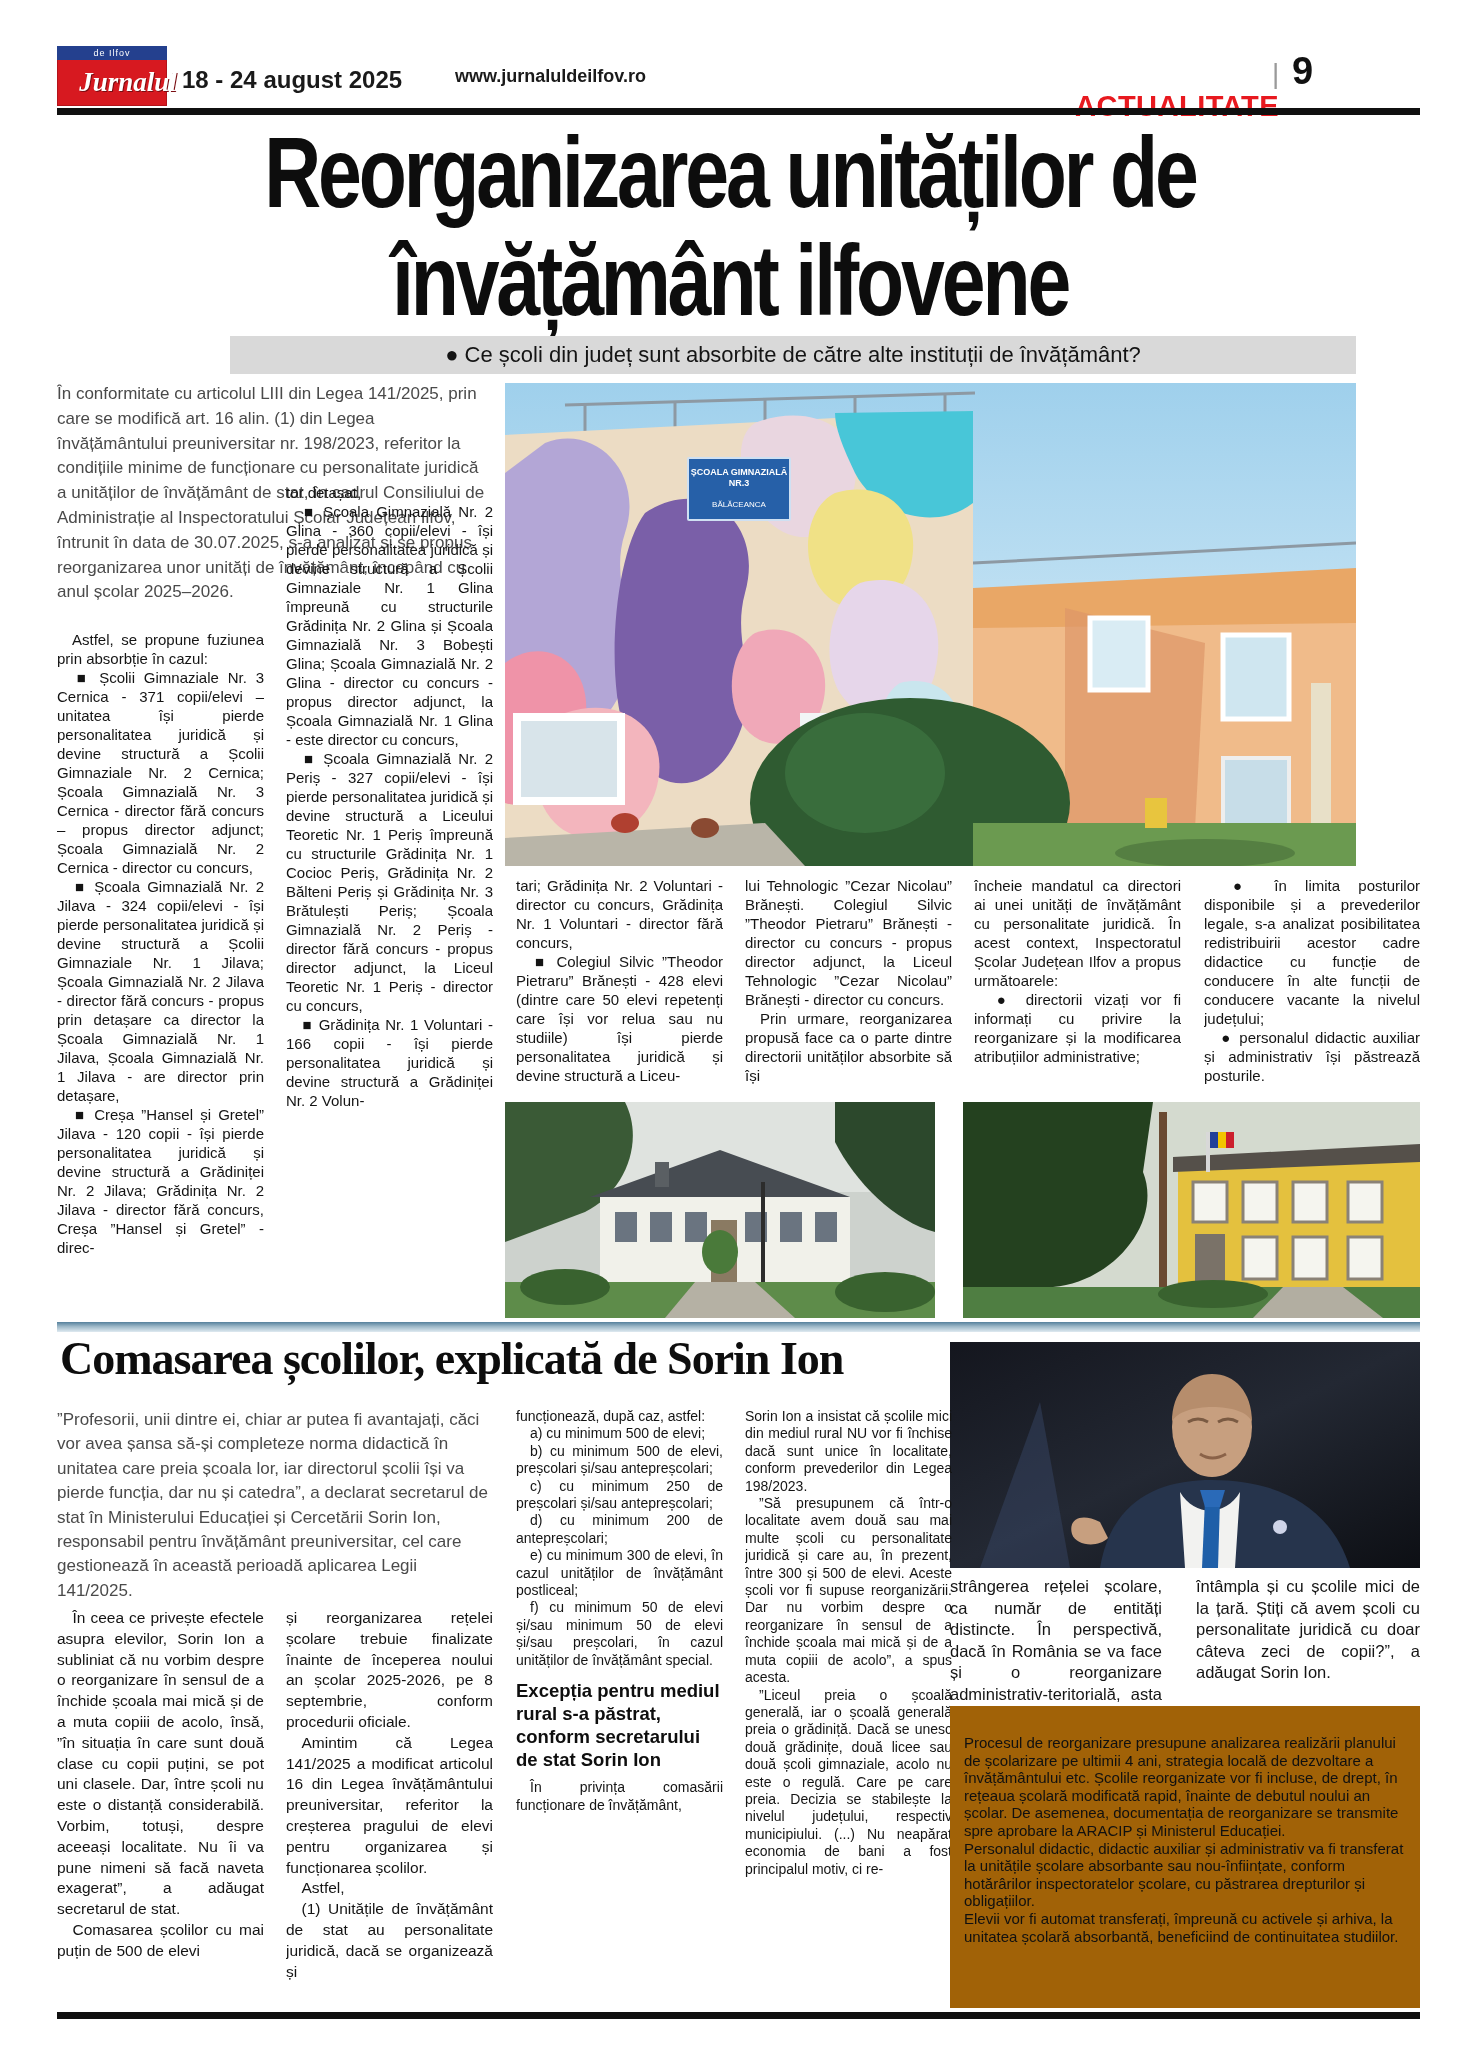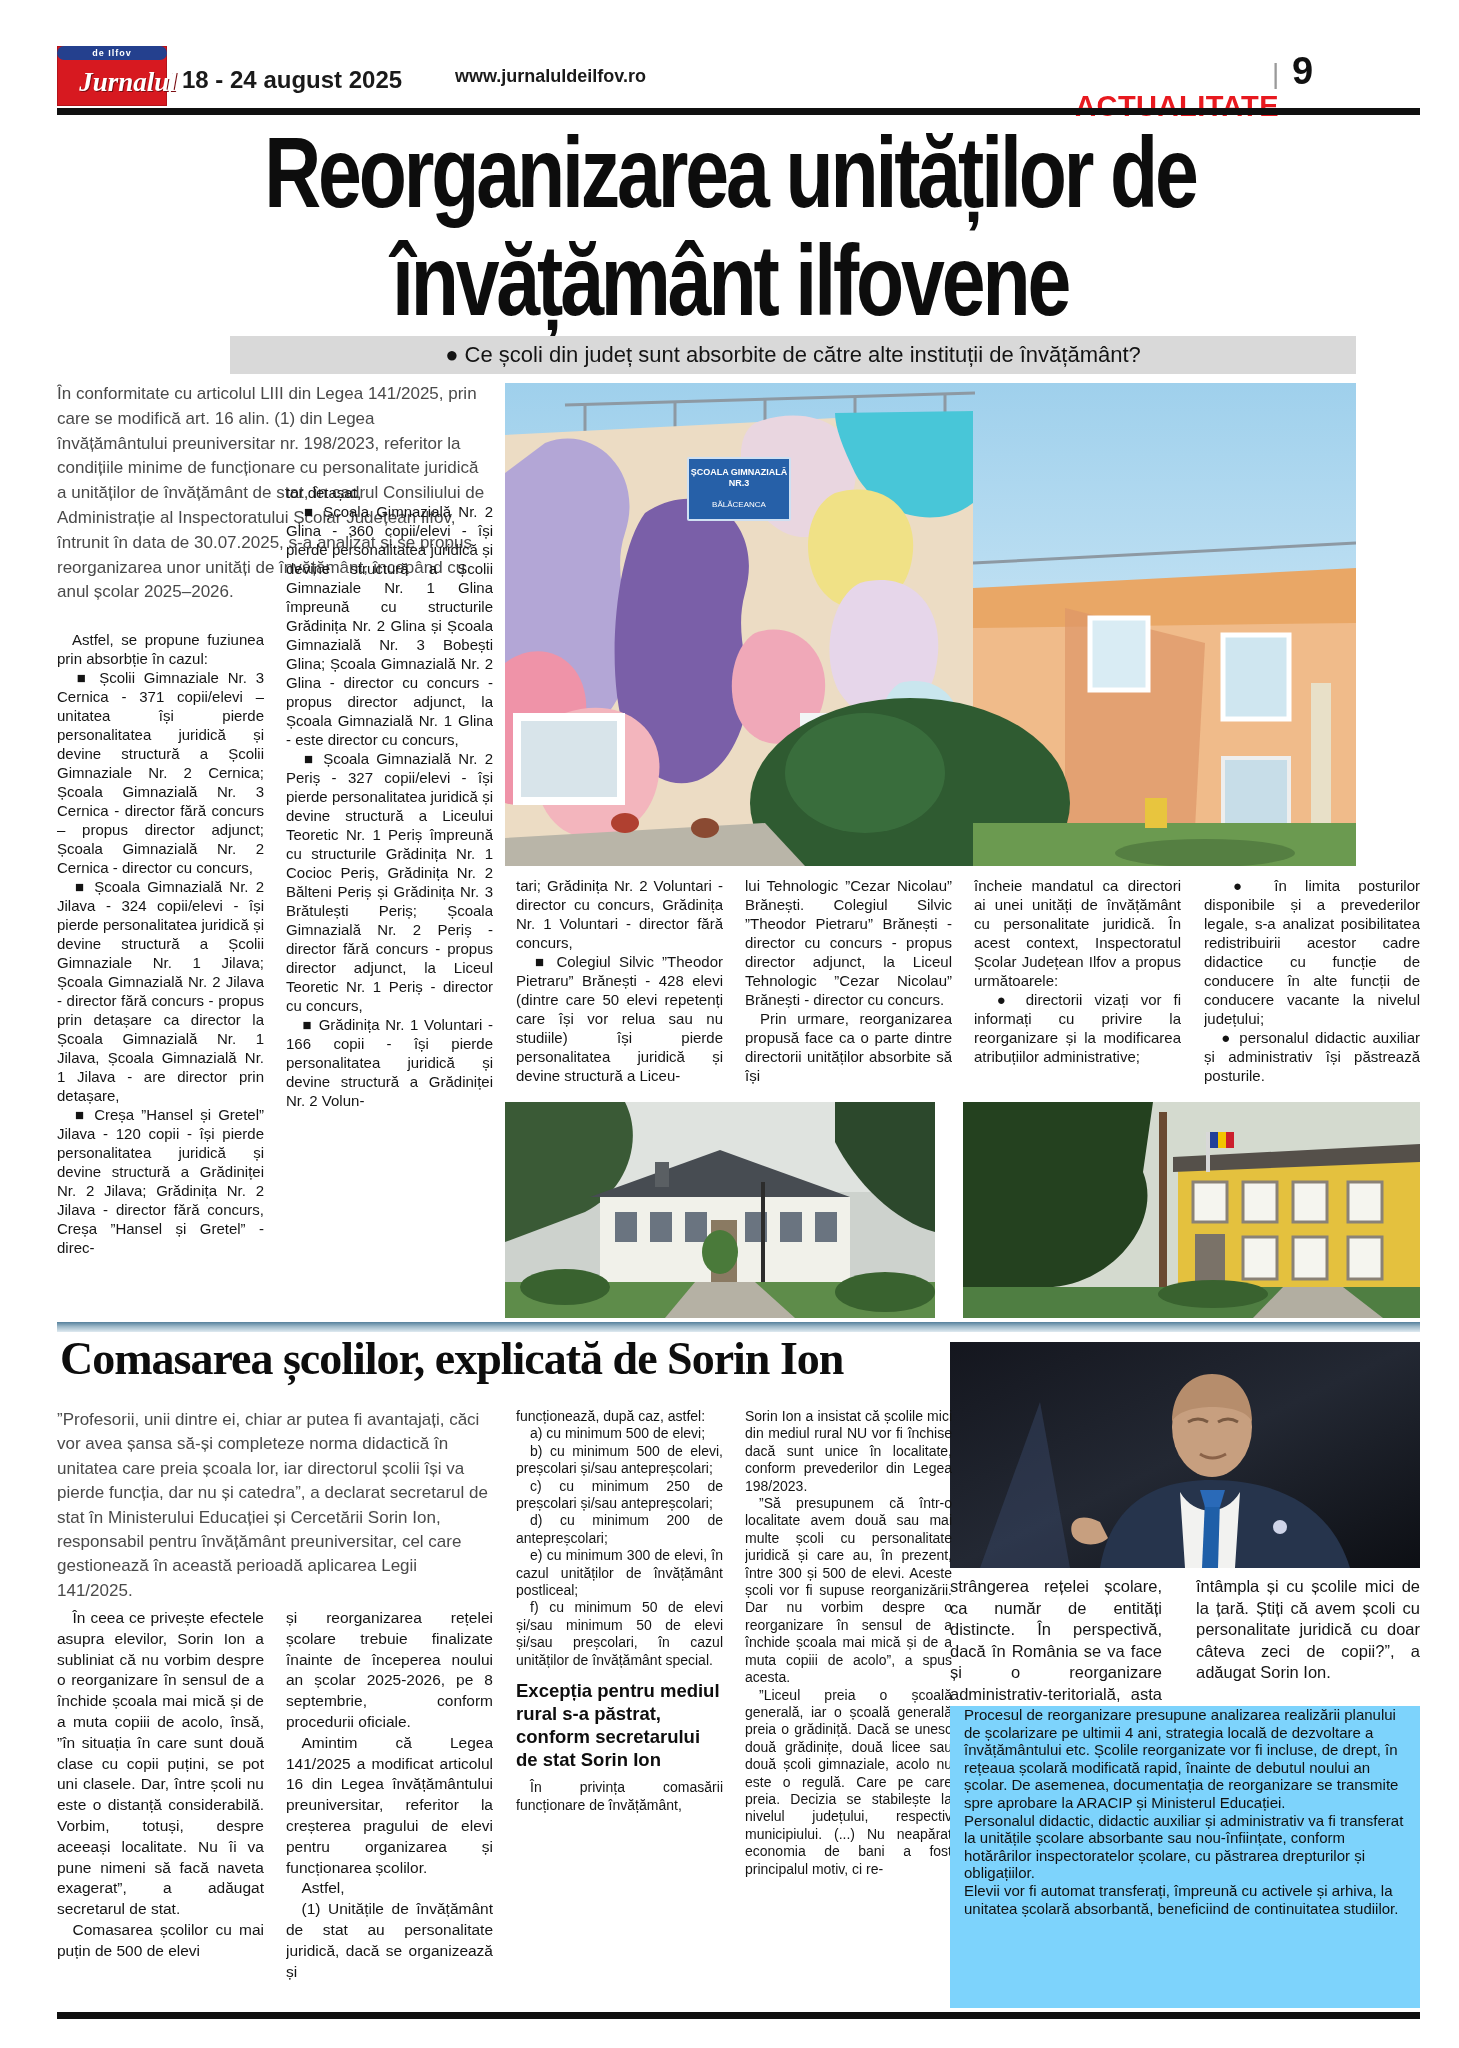--- a/index.html
+++ b/index.html
@@ -2,21 +2,21 @@
 <html lang="ro"><head>
 <meta charset="utf-8">
 <style>
   html,body{margin:0;padding:0;background:#9a9a9a;}
   #page{position:relative;width:1459px;height:2048px;background:#ffffff;margin:0 auto;
         font-family:"Liberation Sans",sans-serif;color:#141414;overflow:hidden;}
   
   .logo{position:absolute;left:57px;top:46px;width:110px;height:60px;background:#d71920;
         box-shadow:0 0 0 1px #b3131a inset;}
   .logo-top{position:absolute;left:0;top:0;width:100%;height:14px;background:#24408e;
-        color:#fff;font-size:9px;font-weight:700;text-align:center;line-height:14px;letter-spacing:1px;border-radius:7px;}
+        color:#fff;font-size:9px;font-weight:400;text-align:center;line-height:14px;letter-spacing:1px;}
   .logo-main{position:absolute;left:16px;top:14px;width:100%;height:46px;color:#fff;
         font-family:"Liberation Serif",serif;font-style:italic;font-weight:700;font-size:27px;
         text-align:center;line-height:44px;text-shadow:1px 1px 0 #7a0d12;}
   .hdr-date{position:absolute;left:182px;top:66px;font-size:24px;font-weight:700;color:#1a1a1a;}
   .hdr-url{position:absolute;left:455px;top:66px;font-size:18px;font-weight:700;color:#1a1a1a;}
   .hdr-section{position:absolute;left:1075px;top:58px;font-size:29px;font-weight:800;color:#e8191f;letter-spacing:.5px;margin-top:32px;}
   .hdr-sep{position:absolute;left:1272px;top:58px;font-size:28px;color:#9a9a9a;font-weight:400;}
   .hdr-page{position:absolute;left:1292px;top:50px;font-size:38px;font-weight:800;color:#111;}
   .rule{position:absolute;background:#101010;}
   
@@ -46,22 +46,22 @@
         font-weight:800;font-size:46px;letter-spacing:-1px;color:#0d0d0d;line-height:1.1;}
   .lead{position:absolute;left:57px;top:1408px;width:434px;height:196px;font-size:17px;
         line-height:24.4px;color:#4a4a4a;overflow:hidden;}
   .col2a{position:absolute;width:207px;text-align:justify;font-size:15.5px;line-height:20.8px;
         color:#141414;overflow:hidden;hyphens:auto;}
   .col2b{position:absolute;width:207px;text-align:justify;font-size:14px;line-height:17.4px;
         color:#141414;overflow:hidden;hyphens:auto;}
   .subhead3{font-weight:800;font-size:18.5px;line-height:23px;text-align:left;margin:10px 0 8px 0;color:#0e0e0e;}
   .capcol{position:absolute;width:212px;text-align:justify;font-size:16.5px;line-height:21.5px;
         color:#141414;overflow:hidden;}
-  .infobox{position:absolute;left:950px;top:1706px;width:470px;height:302px;background:#7dd3fc;
-        box-sizing:border-box;padding:0 14px;font-size:15px;line-height:17.6px;color:#101010;overflow:hidden;}
+  .infobox{position:absolute;left:950px;top:1706px;width:470px;height:302px;background:#a16207;
+        box-sizing:border-box;padding:28px 14px;font-size:15px;line-height:17.6px;color:#101010;overflow:hidden;}
 </style>
 </head>
 <body>
 
 <div id="page">
 
   <div class="logo">
     <div class="logo-top">de Ilfov</div>
     <div class="logo-main">Jurnalul</div>
   </div>

